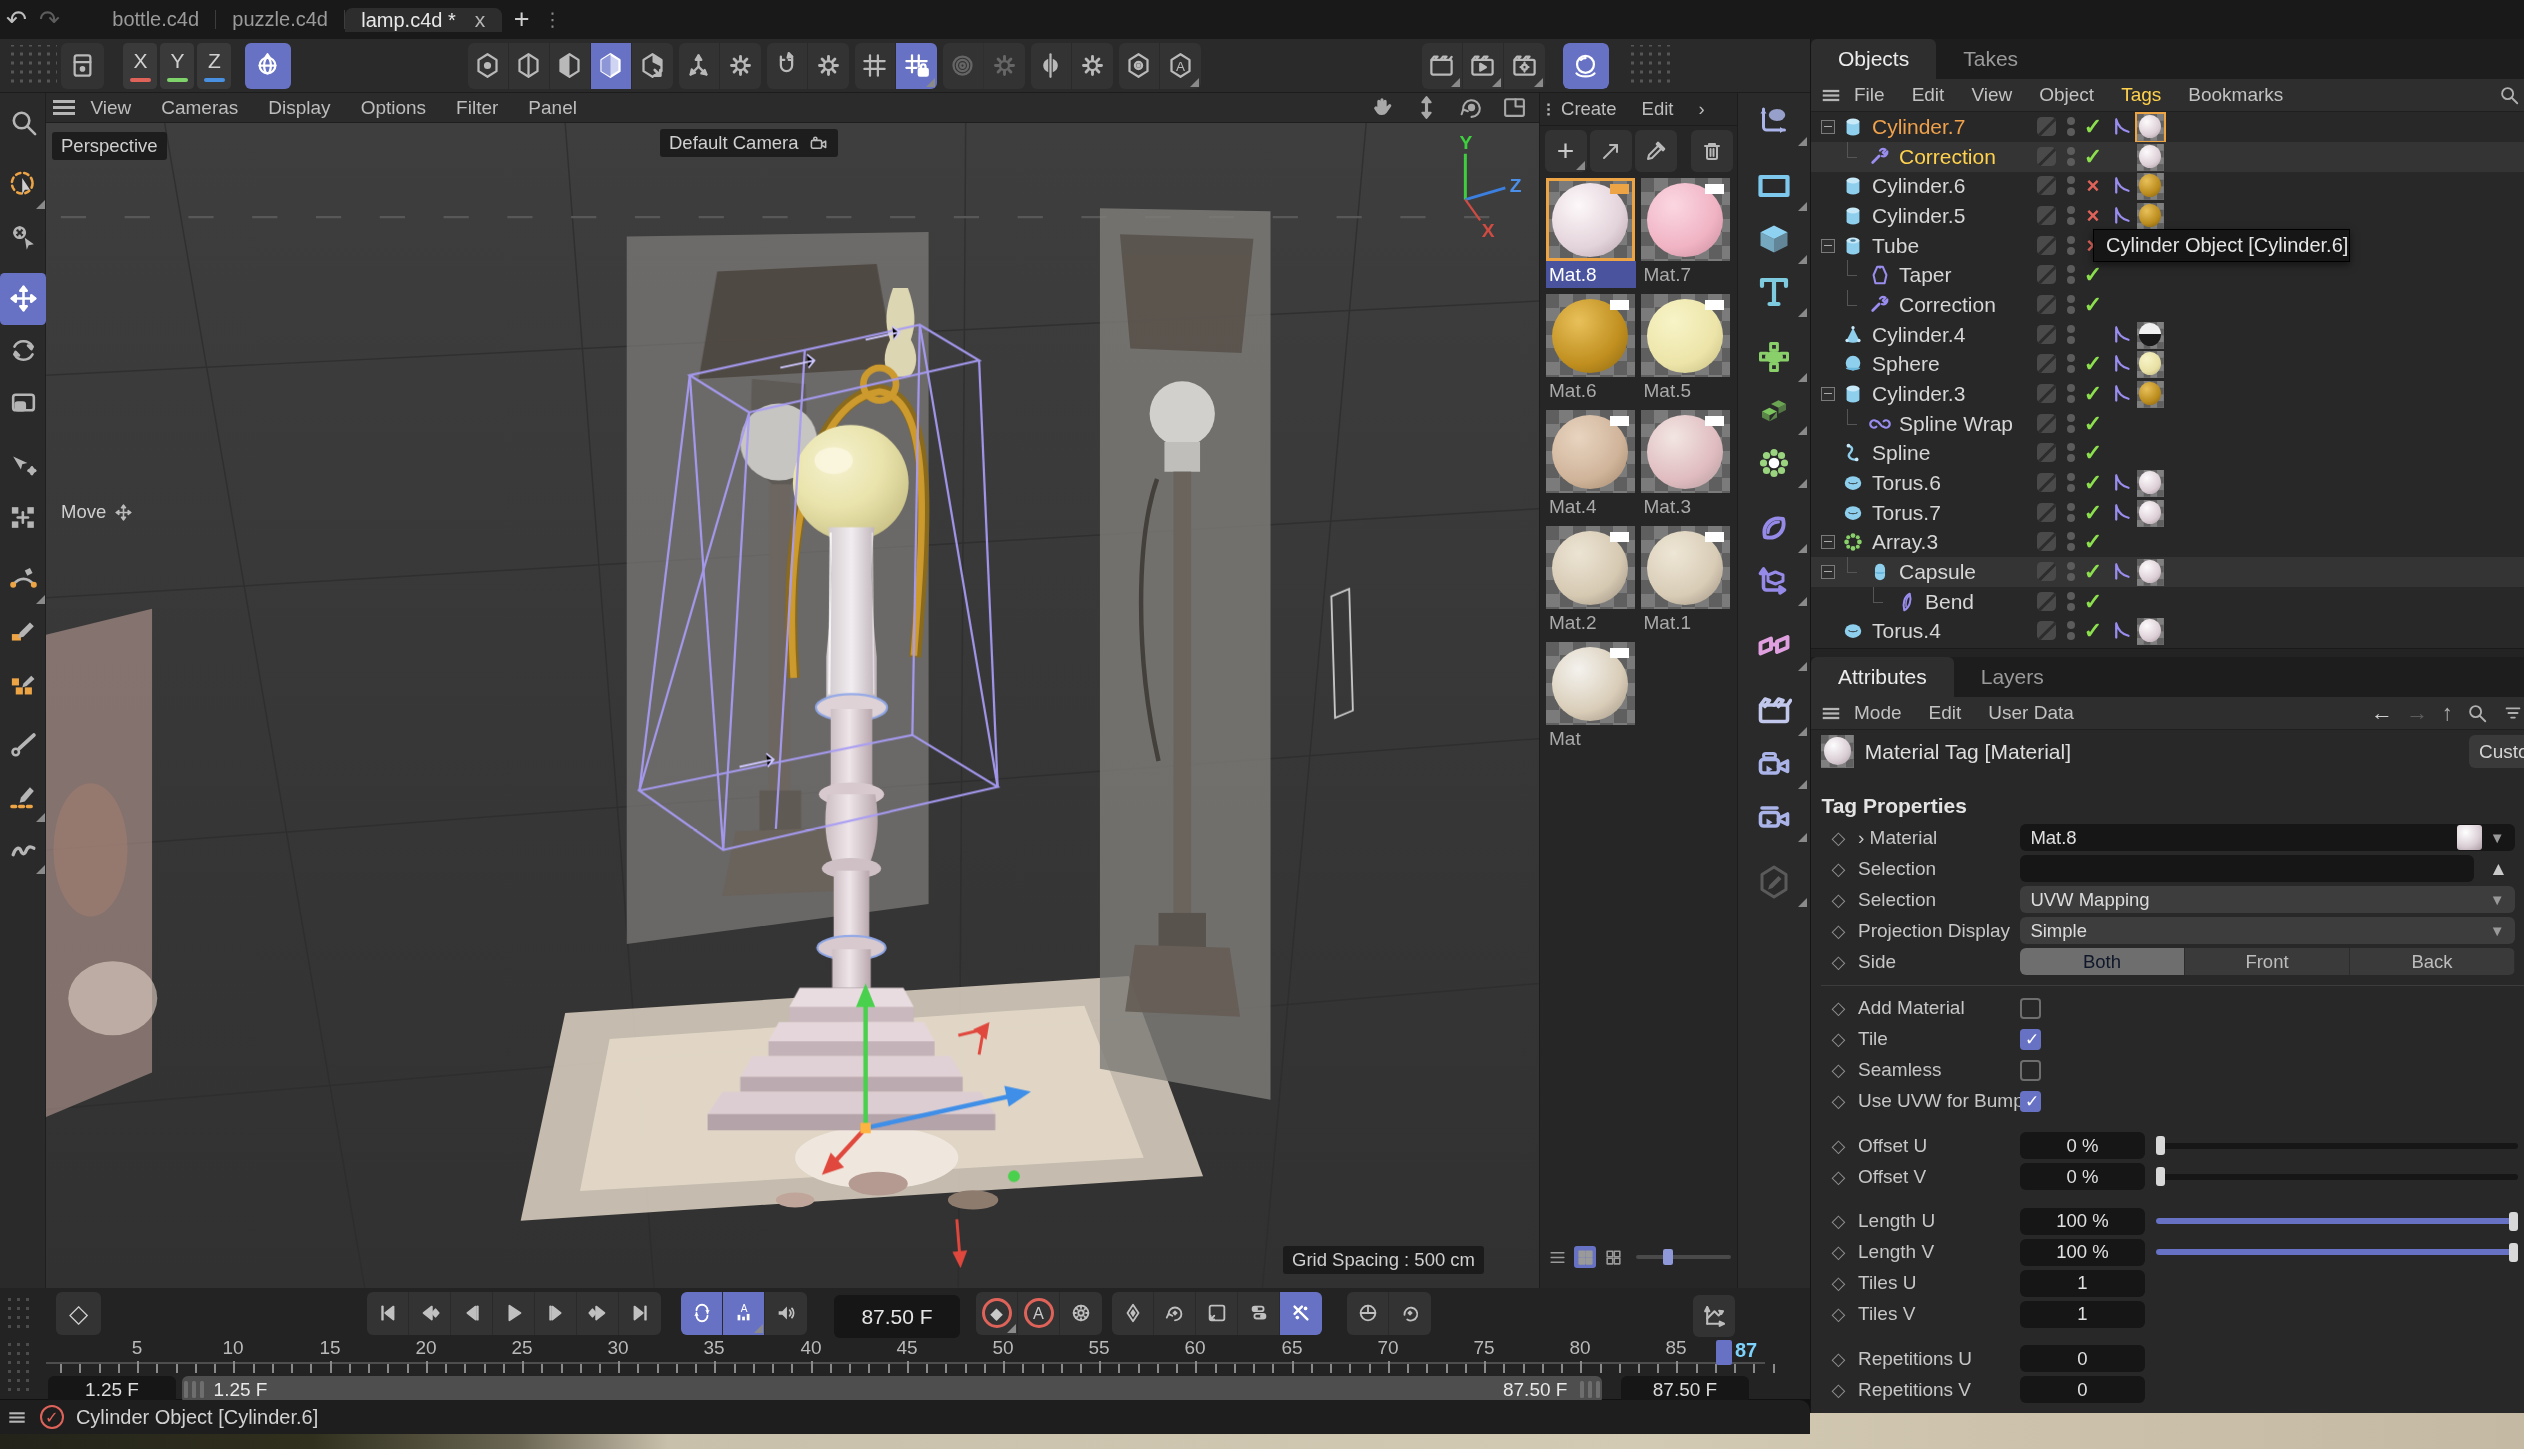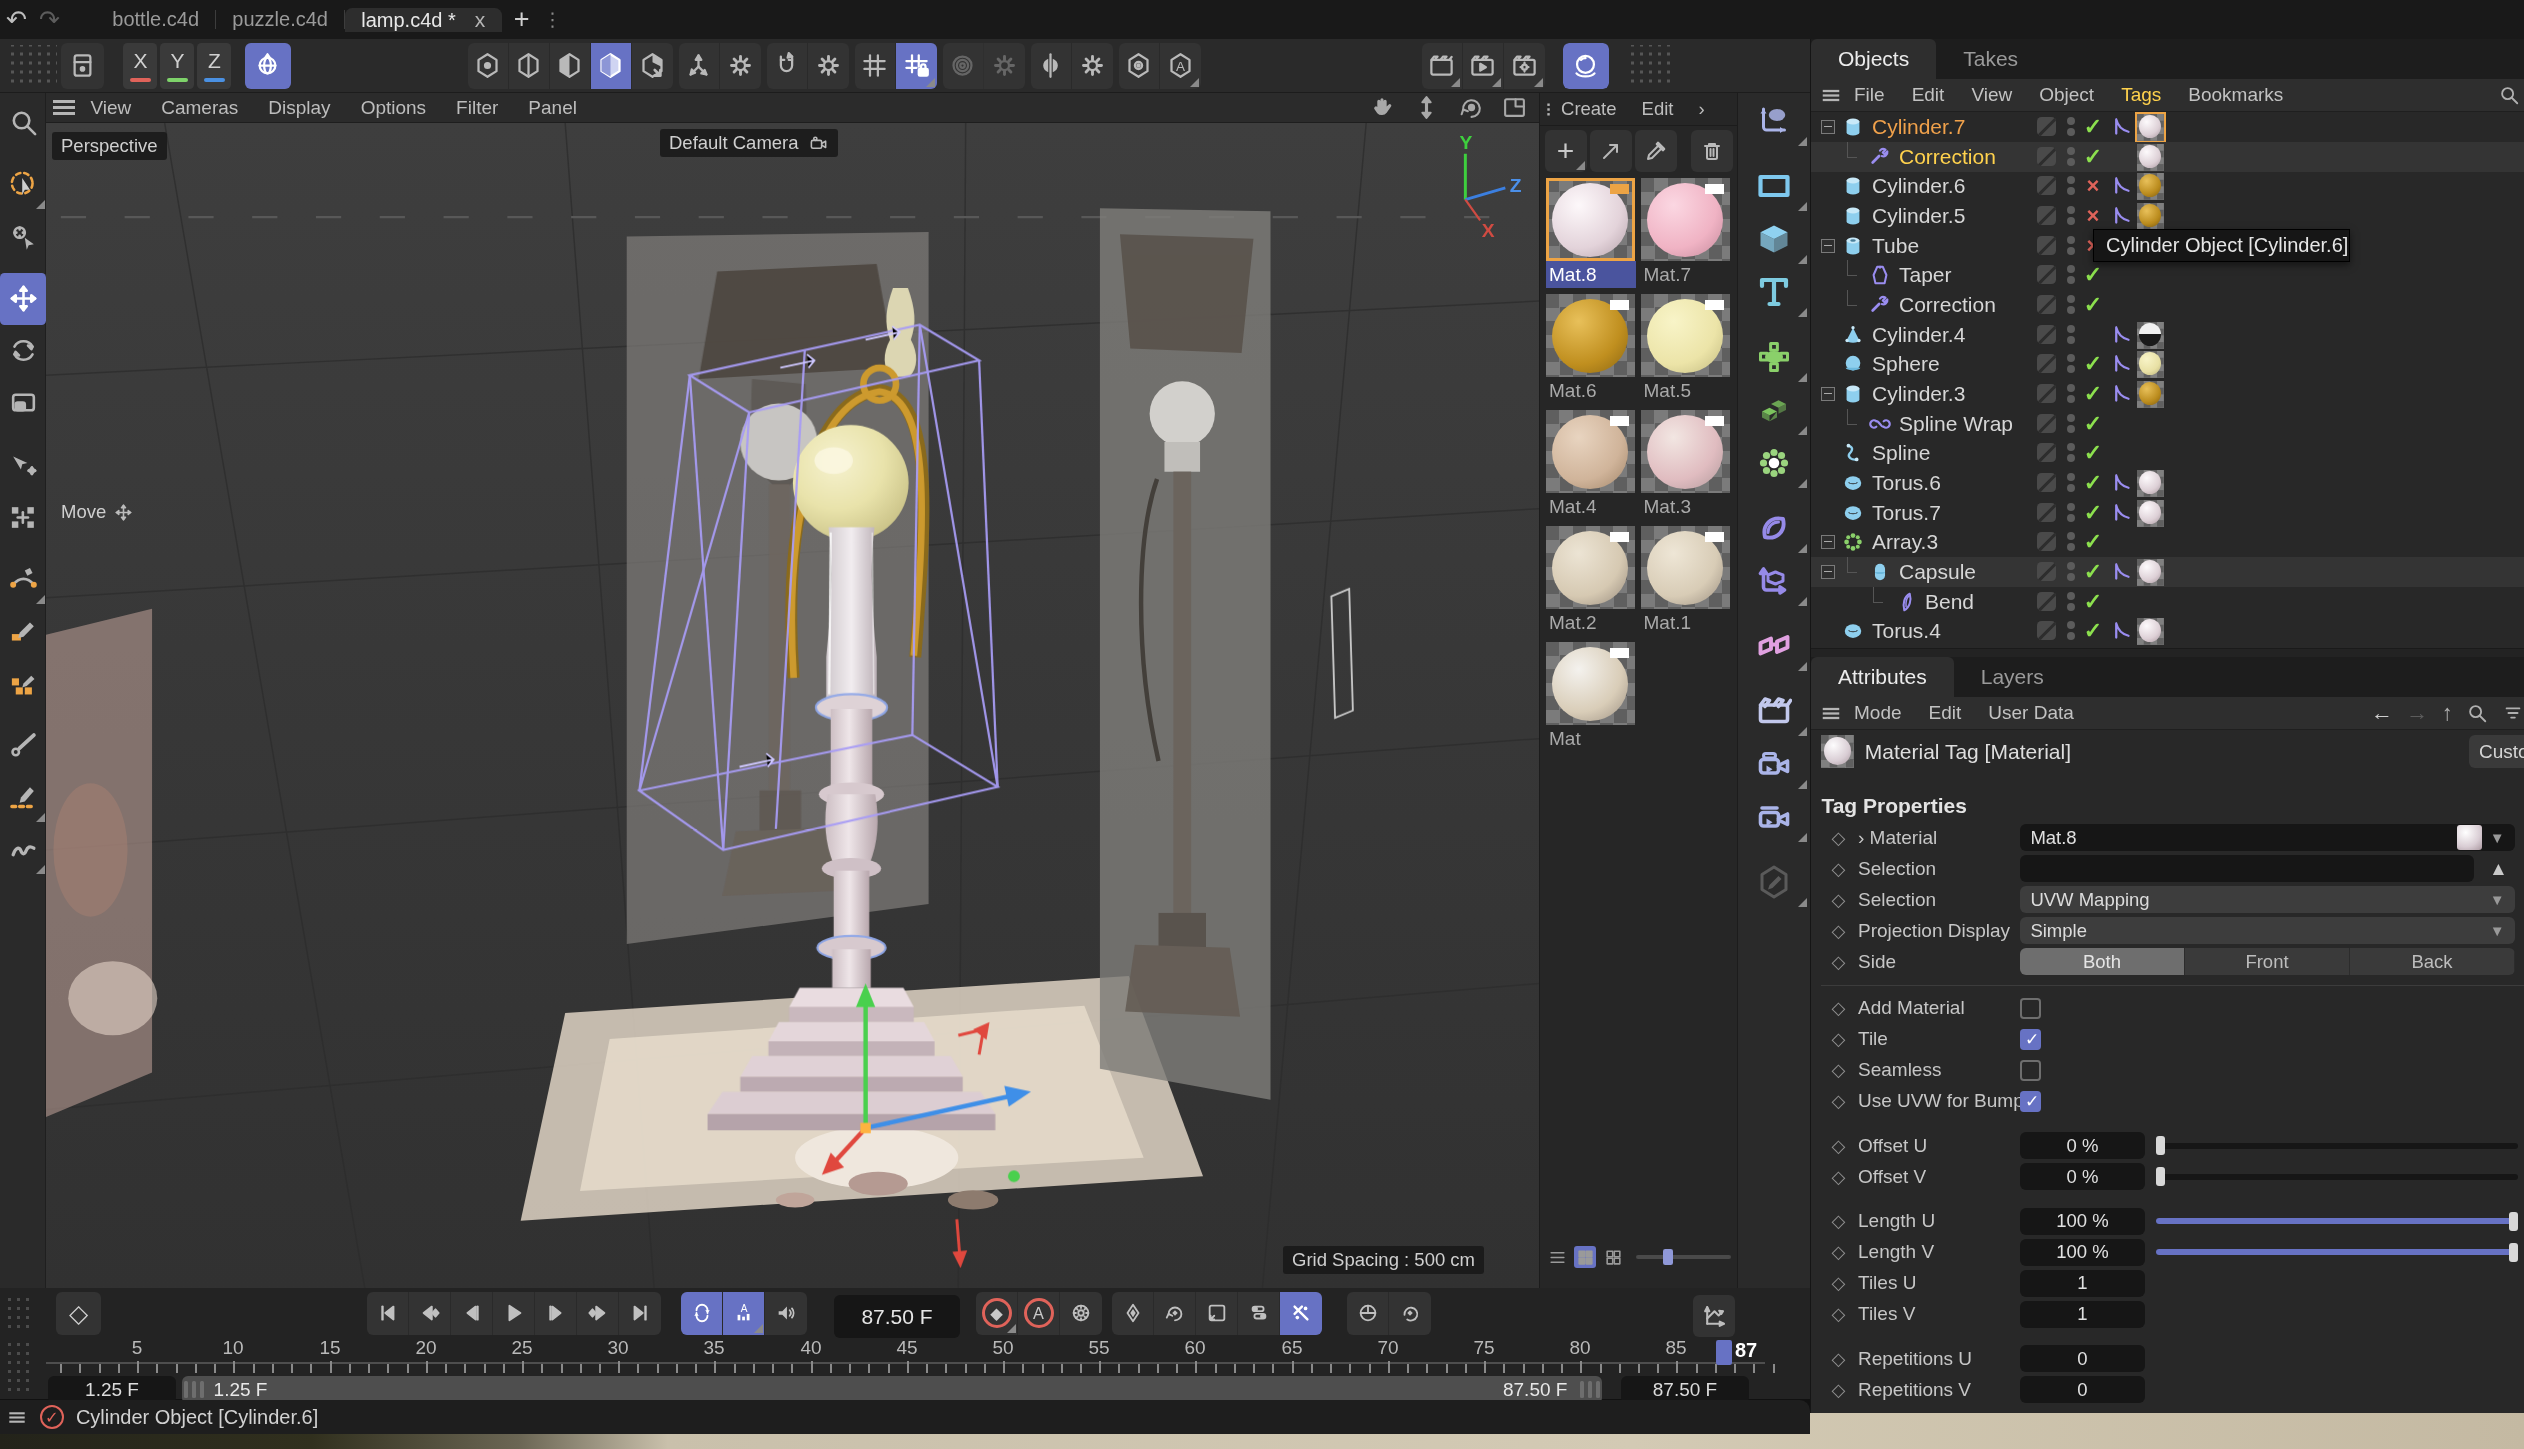--- a/index.html
+++ b/index.html
@@ -132,21 +132,21 @@
   .arow { position:relative; height:31px; display:flex; align-items:center; }
   .arow .kdot { position:absolute; left:18px; width:19px; text-align:center; color:#8f8f8f; font-size:18px; }
   .arow .albl { position:absolute; left:47px; font-size:19px; color:#c6c6c6; white-space:nowrap; }
   .afield { position:absolute; left:209px; height:27px; background:#161616; border-radius:6px; display:flex; align-items:center; font-size:18.5px; color:#e0e0e0; }
   .afield.wide { width:495px; padding:0 10.4px; }
   .afield.num { width:125px; justify-content:center; }
   .aselect { position:absolute; left:209px; width:495px; height:27px; background:#3d3d3d; border-radius:6px; display:flex; align-items:center; padding:0 10.4px; font-size:18.5px; color:#dcdcdc; }
   .aselect .dd { margin-left:auto; color:#999; font-size:15px; }
   .seg { position:absolute; left:209px; width:495px; height:27px; display:flex; border-radius:6px; overflow:hidden; }
   .seg div { flex:1; display:flex; align-items:center; justify-content:center; font-size:18.5px; background:#3a3a3a; color:#bdbdbd; border-right:0.7px solid #2c2c2c; }
-  .seg div.on { background:#6e6e6e; color:#e5e5e5;text-align:center; }
+  .seg div.on { background:#6e6e6e; color:#0f172a;text-align:center; }
   .cb { position:absolute; left:209px; width:21px; height:21px; border:2.2px solid #6e6e6e; border-radius:3.7px; background:transparent; }
   .cb.on { background:#6772c4; border-color:#6772c4; }
   .cb.on::after { content:"✓"; color:#fff; font-size:17px; position:absolute; left:3px; top:-1.5px; }
   .sld { position:absolute; left:345px; width:362px; height:6px; border-radius:3px; background:#161616; top:12.6px; }
   .sld .fill { height:6px; border-radius:3px; background:#6772c4; }
   .sld .hd { position:absolute; top:-6.7px; width:9px; height:19px; border-radius:3px; background:#d8d8d8; }
   .adiv { height:0.7px; background:#3c3c3c; margin:7.4px 10.4px; }
   .agap { height:13.4px; }
   .matfield-thumb { margin-left:auto; width:25px; height:25px; border-radius:3px; background:radial-gradient(circle at 35% 30%, #fff, #d9cdd4 60%, #a9979f); }
   .matfield-dd { color:#999; font-size:15px; margin-left:7.4px; }
@@ -162,21 +162,21 @@
   .tlbtn .ic { width:22px; height:22px; }
   #framefield { position:absolute; left:834px; top:3.7px; width:126px; height:43px; background:#161616; border-radius:6px; display:flex; align-items:center; justify-content:center; font-size:21px; color:#e6e6e6; }
   .redring { width:30px; height:30px; border:3px solid #e0635a; border-radius:50%; display:flex; align-items:center; justify-content:center; color:#c9c9c9; font-size:16.3px; }
   #chartbtn { position:absolute; left:1693px; top:3.7px; width:42px; height:42px; background:#333; border-radius:6px; display:flex; align-items:center; justify-content:center; color:#bdbdbd; }
   #chartbtn .ic { width:25px; height:25px; }
   #kdiambtn { position:absolute; left:56px; top:3.7px; width:45px; height:43px; background:#333; border-radius:6px; display:flex; align-items:center; justify-content:center; font-size:25px; color:#cfcfcf; }
   #ruler { position:absolute; left:0; top:49px; height:42px; width:1810px; }
   .tick { position:absolute; top:27px; width:1.5px; height:9px; background:#8a8a8a; }
   .ticklbl { position:absolute; top:0; font-size:19px; color:#b9b9b9; transform:translateX(-50%); }
   #playhead { position:absolute; width:16.3px; height:25px; background:#6772c4; border-radius:2.2px; top:3px; }
-  #playhead-lbl { position:absolute; top:1.5px; font-size:20px; color:#ffffff; font-weight:bold; }
+  #playhead-lbl { position:absolute; top:1.5px; font-size:20px; color:#7dd3fc; font-weight:bold; }
   #rulerline { position:absolute; left:46px; right:45px; top:25px; height:1.5px; background:#4e4e4e; }
   #tl-range { position:absolute; left:0; top:92px; height:19px; width:100%; }
   .rngfield { position:absolute; height:28px; top:-4.5px; background:#161616; border-radius:6px; display:flex; align-items:center; justify-content:center; font-size:19px; color:#dcdcdc; }
   #rangebar { position:absolute; left:182px; top:-4.5px; width:1420px; height:28px; background:#4e4e4e; border-radius:6px; display:flex; align-items:center; font-size:19px; color:#e8e8e8; }
   #rangebar .grip { width:3.7px; height:16.3px; background:#6e6e6e; margin:0 2.2px; border-radius:1.5px; }
   #rangebar .lblL { margin-left:7.4px; }
   #rangebar .lblR { margin-left:auto; margin-right:10.4px; }
   .griprows { position:absolute; left:4.5px; width:30px; background-image:radial-gradient(#4c4c4c 1.6px, transparent 1.8px); background-size:9px 9px; }
 
   

